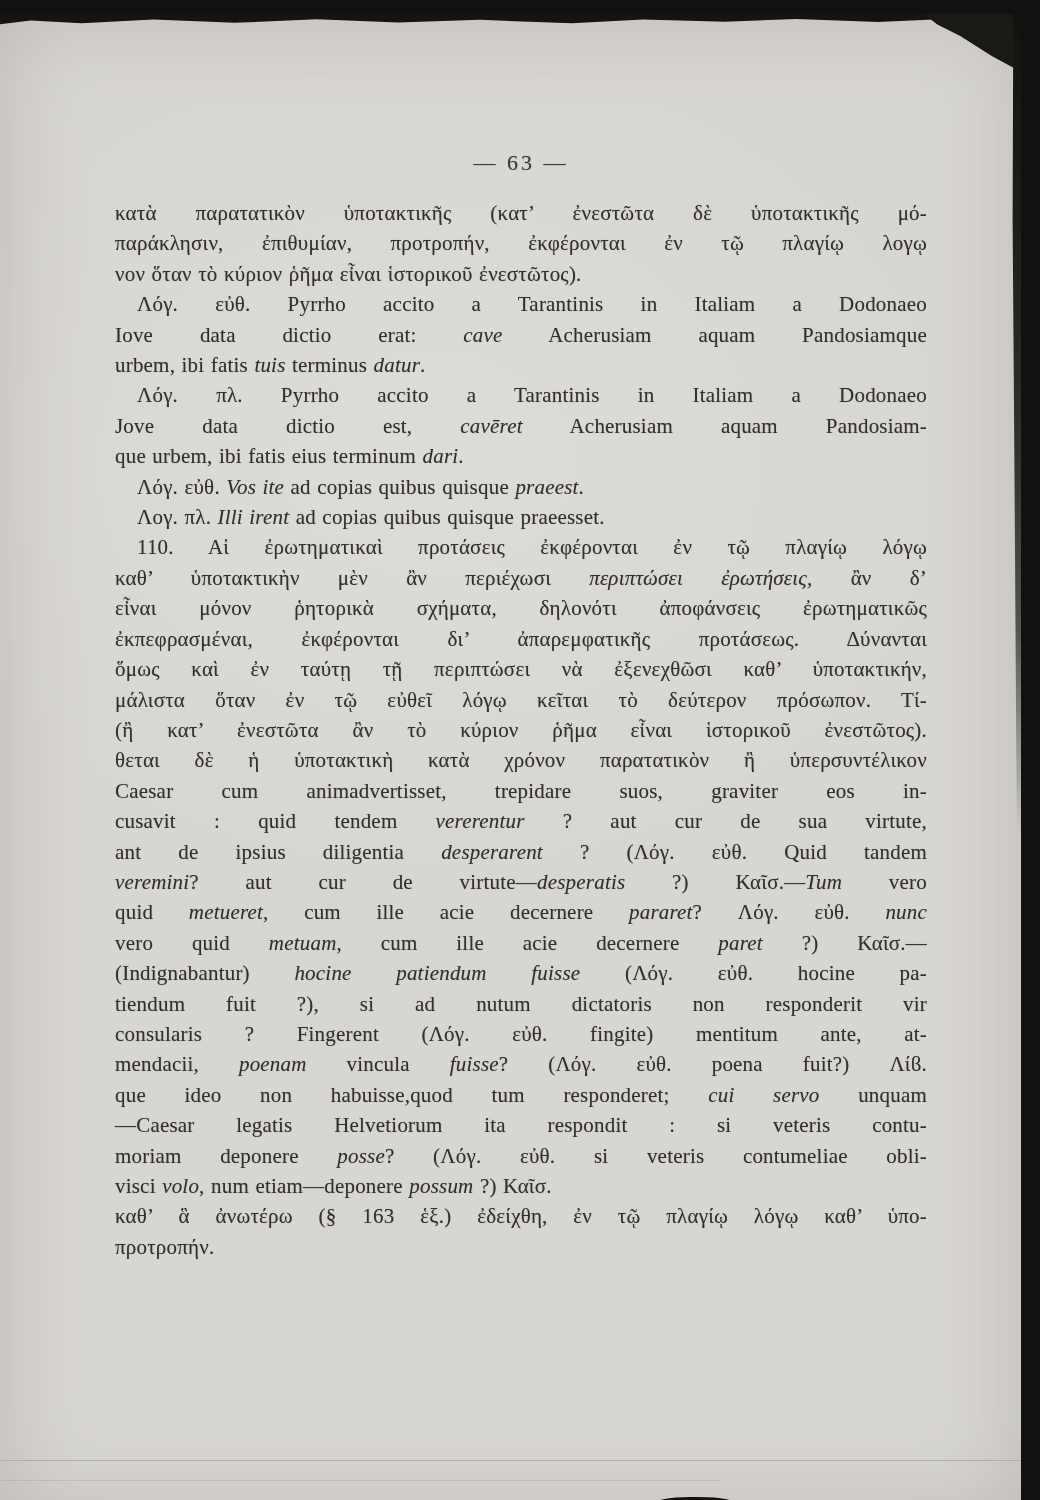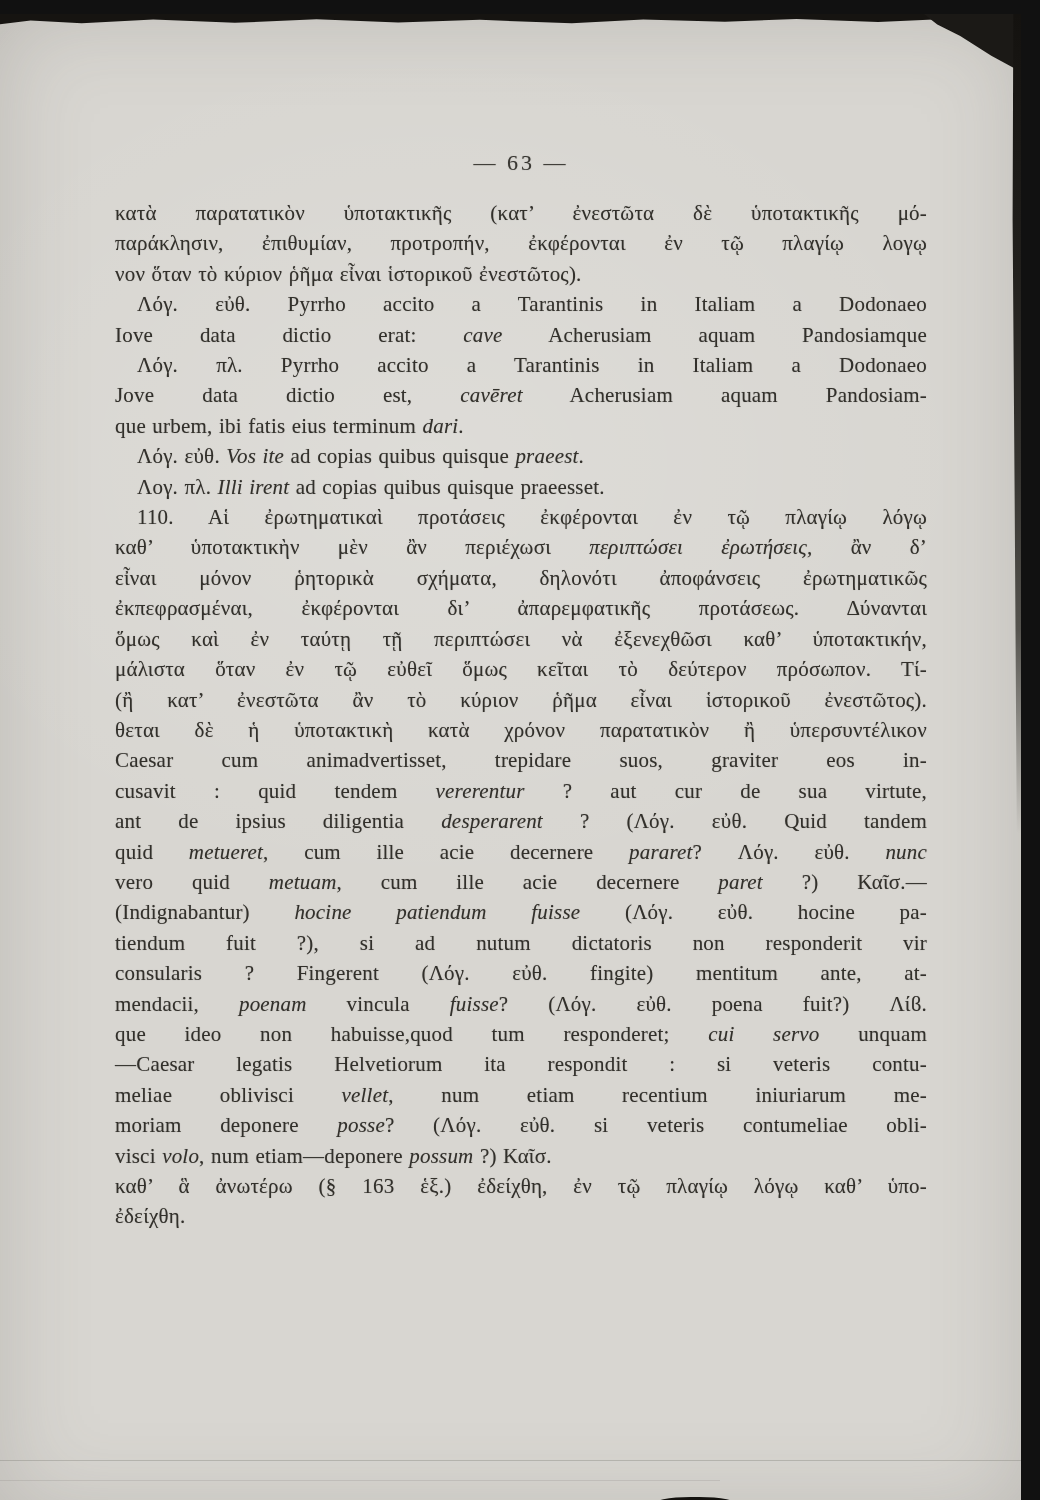--- a/index.html
+++ b/index.html
@@ -76,43 +76,44 @@
   <div class="crease1"></div>
   <div class="crease2"></div>
 
   <div class="page-number">— 63 —</div>
   <div class="text-block" id="lines-root">
       <div class="line just"><span>κατὰ παρατατικὸν ὑποτακτικῆς (κατ’ ἐνεστῶτα δὲ ὑποτακτικῆς μό-</span></div>
       <div class="line just"><span>παράκλησιν, ἐπιθυμίαν, προτροπήν, ἐκφέρονται ἐν τῷ πλαγίῳ λογῳ</span></div>
       <div class="line"><span>νον ὅταν τὸ κύριον ῥῆμα εἶναι ἱστορικοῦ ἐνεστῶτος).</span></div>
       <div class="line indent just"><span>Λόγ. εὐθ. Pyrrho accito a Tarantinis in Italiam a Dodonaeo</span></div>
       <div class="line just"><span>Iove data dictio erat: </span><span class="it">cave</span><span> Acherusiam aquam Pandosiamque</span></div>
+      <div class="line"><span>urbem, ibi fatis </span><span class="it">tuis</span><span> terminus </span><span class="it">datur</span><span>.</span></div>
       <div class="line indent just"><span>Λόγ. πλ. Pyrrho accito a Tarantinis in Italiam a Dodonaeo</span></div>
       <div class="line just"><span>Jove data dictio est, </span><span class="it">cavēret</span><span> Acherusiam aquam Pandosiam-</span></div>
       <div class="line"><span>que urbem, ibi fatis eius terminum </span><span class="it">dari</span><span>.</span></div>
       <div class="line indent"><span>Λόγ. εὐθ. </span><span class="it">Vos ite</span><span> ad copias quibus quisque </span><span class="it">praeest</span><span>.</span></div>
       <div class="line indent"><span>Λογ. πλ. </span><span class="it">Illi irent</span><span> ad copias quibus quisque praeesset.</span></div>
       <div class="line indent just"><span>110. Αἱ ἐρωτηματικαὶ προτάσεις ἐκφέρονται ἐν τῷ πλαγίῳ λόγῳ</span></div>
       <div class="line just"><span>καθ’ ὑποτακτικὴν μὲν ἂν περιέχωσι </span><span class="it">περιπτώσει ἐρωτήσεις,</span><span> ἂν δ’</span></div>
       <div class="line just"><span>εἶναι μόνον ῥητορικὰ σχήματα, δηλονότι ἀποφάνσεις ἐρωτηματικῶς</span></div>
       <div class="line just"><span>ἐκπεφρασμέναι, ἐκφέρονται δι’ ἀπαρεμφατικῆς προτάσεως. Δύνανται</span></div>
       <div class="line just"><span>ὅμως καὶ ἐν ταύτῃ τῇ περιπτώσει νὰ ἐξενεχθῶσι καθ’ ὑποτακτικήν,</span></div>
-      <div class="line just"><span>μάλιστα ὅταν ἐν τῷ εὐθεῖ ὅμως κεῖται τὸ δεύτερον πρόσωπον. Τί-</span></div>
+      <div class="line just"><span>μάλιστα ὅταν ἐν τῷ εὐθεῖ λόγῳ κεῖται τὸ δεύτερον πρόσωπον. Τί-</span></div>
       <div class="line just"><span>(ἢ κατ’ ἐνεστῶτα ἂν τὸ κύριον ῥῆμα εἶναι ἱστορικοῦ ἐνεστῶτος).</span></div>
       <div class="line just"><span>θεται δὲ ἡ ὑποτακτικὴ κατὰ χρόνον παρατατικὸν ἢ ὑπερσυντέλικον</span></div>
       <div class="line just"><span>Caesar cum animadvertisset, trepidare suos, graviter eos in-</span></div>
       <div class="line just"><span>cusavit : quid tendem </span><span class="it">vererentur</span><span> ? aut cur de sua virtute,</span></div>
       <div class="line just"><span>ant de ipsius diligentia </span><span class="it">desperarent</span><span> ? (Λόγ. εὐθ. Quid tandem</span></div>
+      <div class="line just"><span class="it">veremini</span><span>? aut cur de virtute—</span><span class="it">desperatis</span><span> ?) Καῖσ.—</span><span class="it">Tum</span><span> vero</span></div>
       <div class="line just"><span>quid </span><span class="it">metueret</span><span>, cum ille acie decernere </span><span class="it">pararet</span><span>? Λόγ. εὐθ. </span><span class="it">nunc</span></div>
       <div class="line just"><span>vero quid </span><span class="it">metuam</span><span>, cum ille acie decernere </span><span class="it">paret</span><span> ?) Καῖσ.—</span></div>
       <div class="line just"><span>(Indignabantur) </span><span class="it">hocine patiendum fuisse</span><span> (Λόγ. εὐθ. hocine pa-</span></div>
       <div class="line just"><span>tiendum fuit ?), si ad nutum dictatoris non responderit vir</span></div>
       <div class="line just"><span>consularis ? Fingerent (Λόγ. εὐθ. fingite) mentitum ante, at-</span></div>
       <div class="line just"><span>mendacii, </span><span class="it">poenam</span><span> vincula </span><span class="it">fuisse</span><span>? (Λόγ. εὐθ. poena fuit?) Λίϐ.</span></div>
       <div class="line just"><span>que ideo non habuisse,quod tum responderet; </span><span class="it">cui servo</span><span> unquam</span></div>
       <div class="line just"><span>—Caesar legatis Helvetiorum ita respondit : si veteris contu-</span></div>
-      <div class="line just"><span>meliae oblivisci </span><span class="it">vellet</span><span>, num etiam recentium iniuriarum me-</span></div>
       <div class="line just"><span>moriam deponere </span><span class="it">posse</span><span>? (Λόγ. εὐθ. si veteris contumeliae obli-</span></div>
       <div class="line"><span>visci </span><span class="it">volo</span><span>, num etiam—deponere </span><span class="it">possum</span><span> ?) Καῖσ.</span></div>
       <div class="line just"><span>καθ’ ἃ ἀνωτέρω (§ 163 ἑξ.) ἐδείχθη, ἐν τῷ πλαγίῳ λόγῳ καθ’ ὑπο-</span></div>
-      <div class="line"><span>ἐδείχθη.</span></div>
+      <div class="line"><span>προτροπήν.</span></div>
     </div>
 </div>
 
 </body></html>

